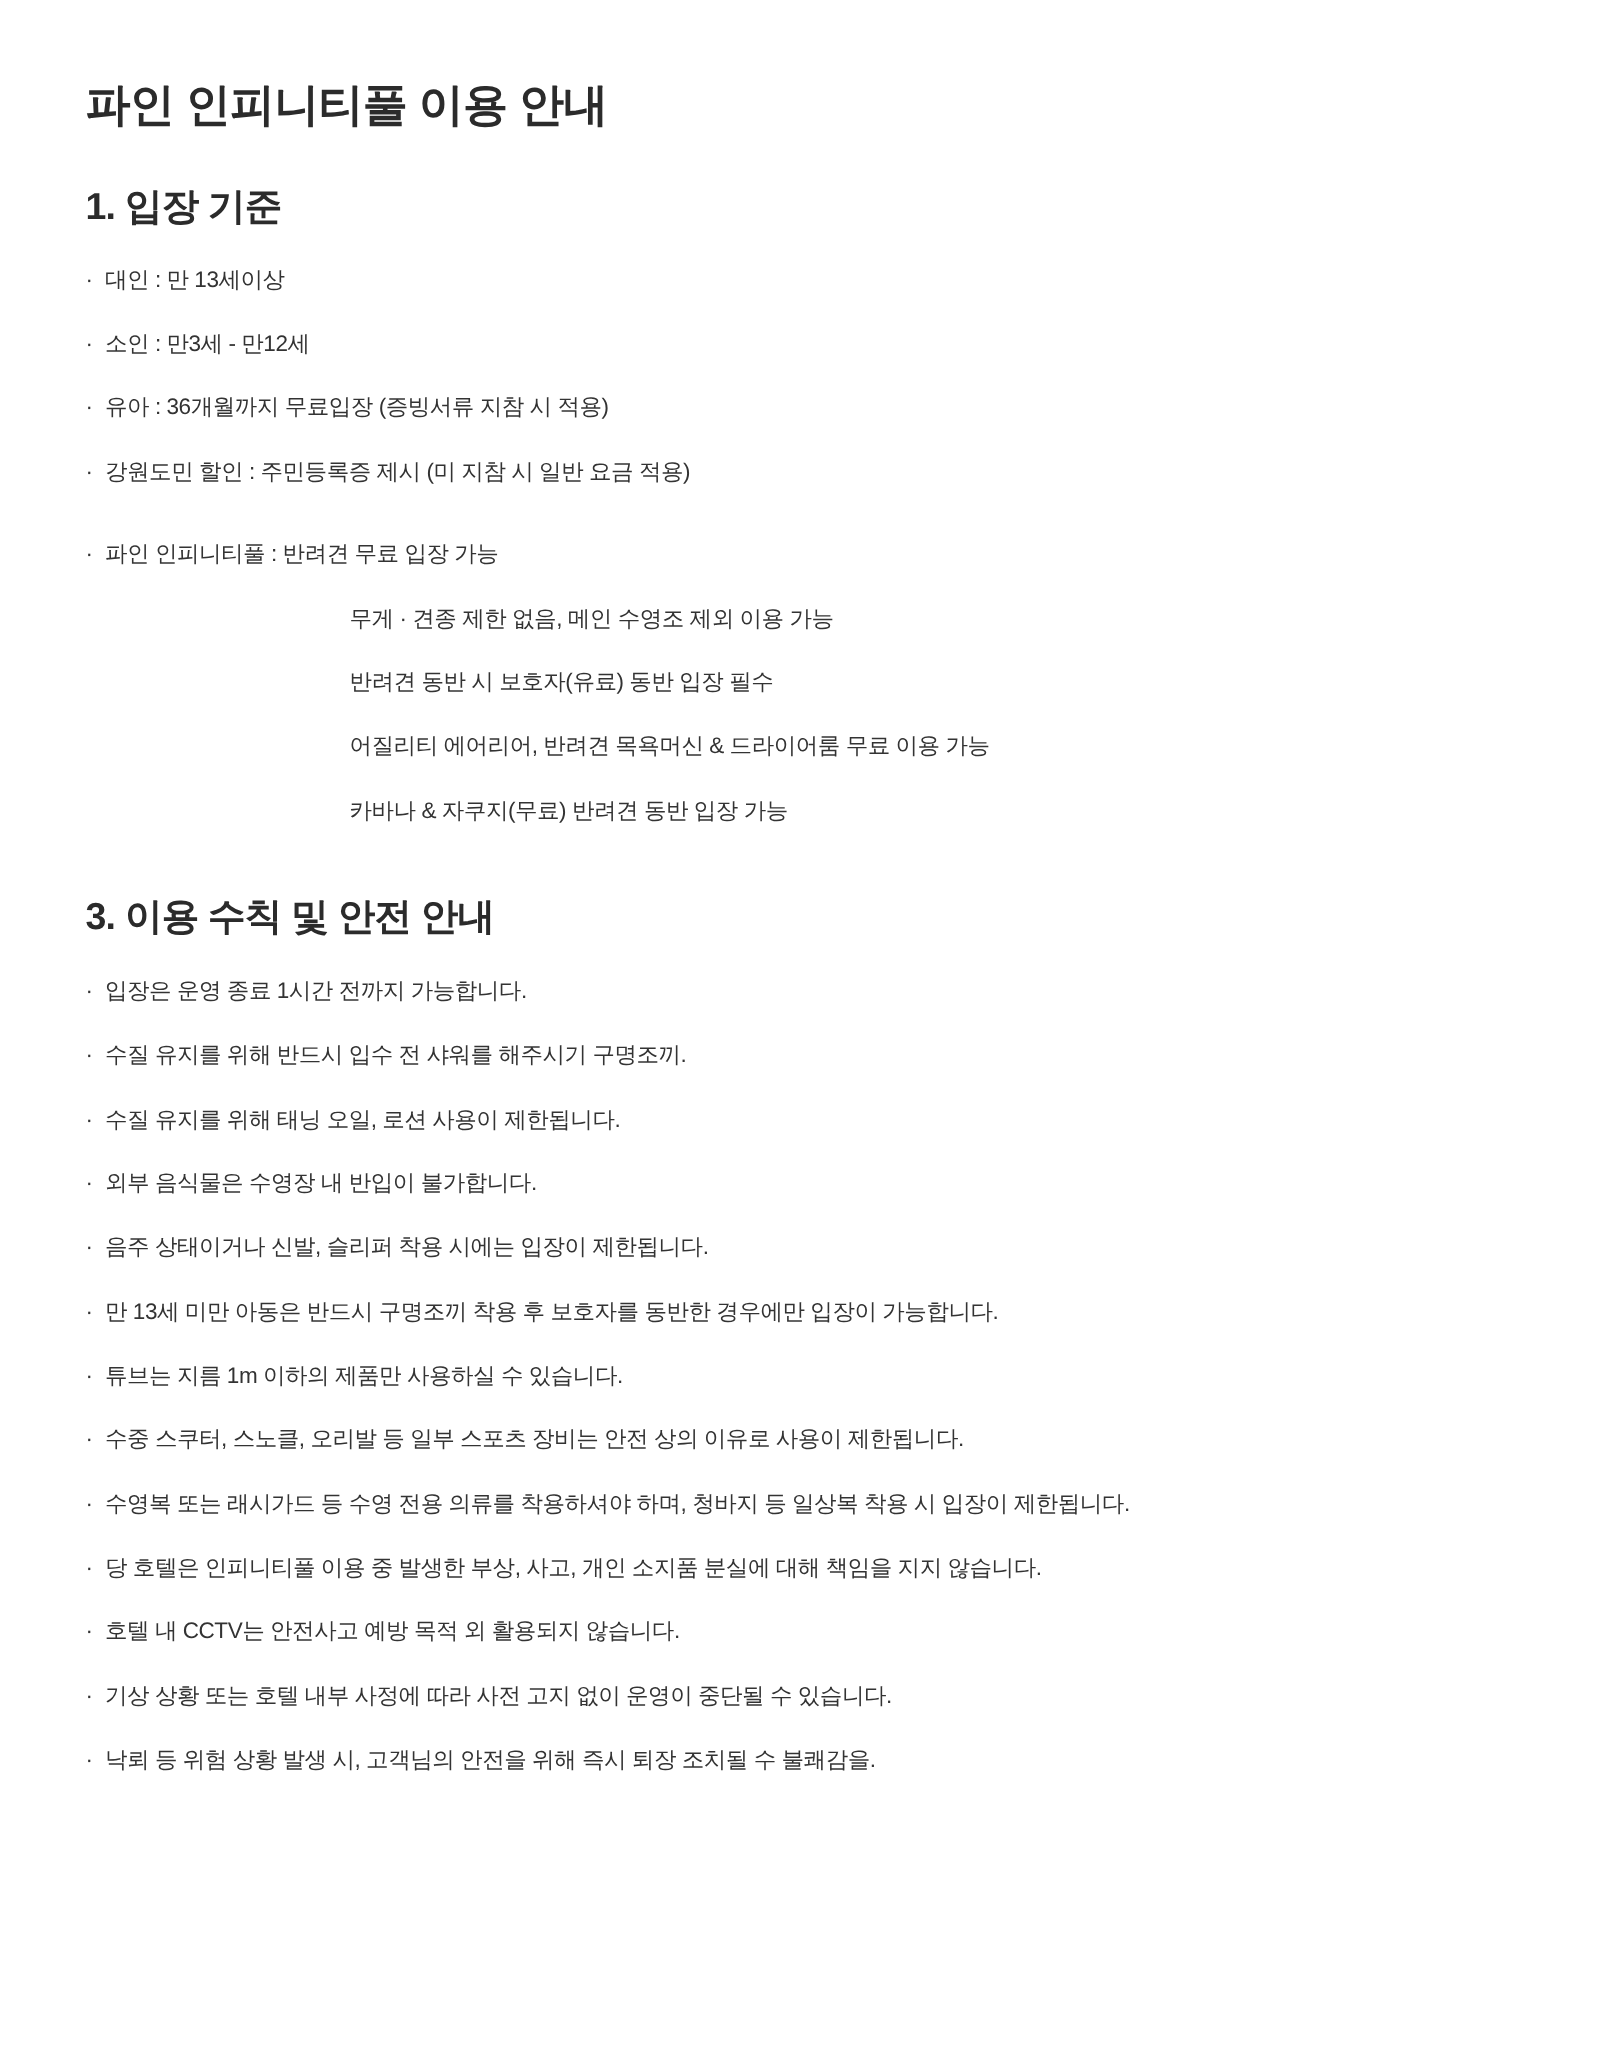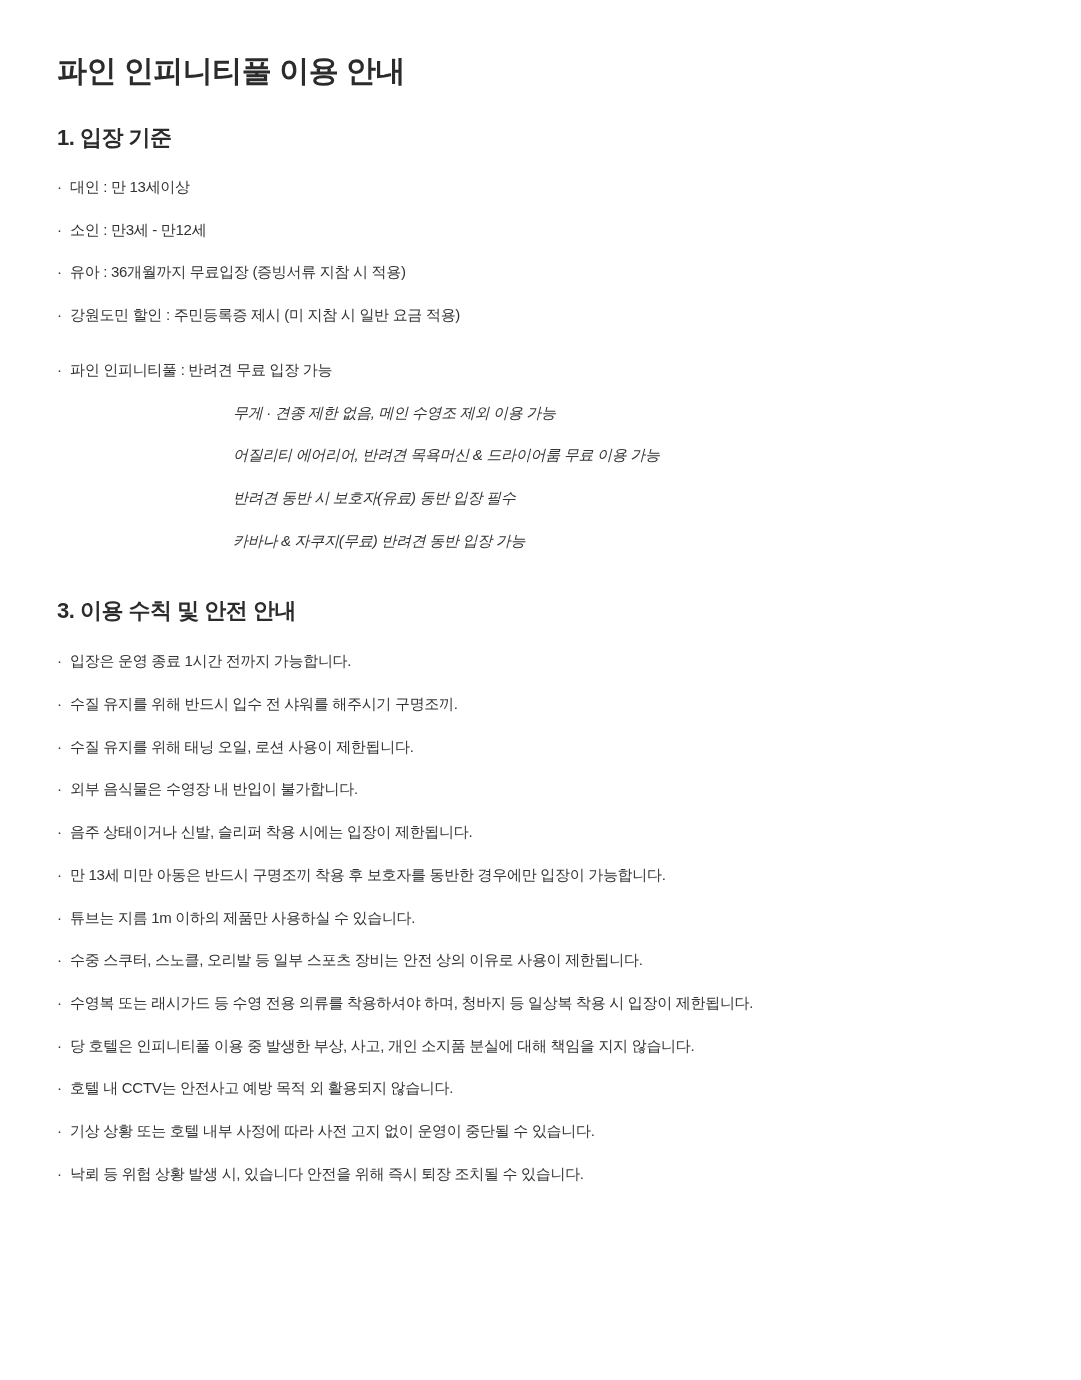--- a/index.html
+++ b/index.html
@@ -20,21 +20,21 @@
   .doc-title {
     margin: 0;
     font-size: 30px;
     line-height: 38px;
     font-weight: 700;
     color: #2b2b2b;
     letter-spacing: -0.5px;
   }
   .sec-heading {
     margin: 0;
-    font-size: 22px;
+    font-size: 25px;
     line-height: 36px;
     font-weight: 700;
     color: #2b2b2b;
     letter-spacing: -0.5px;
   }
   .sec1-heading { margin-top: 30px; }
   .sec2-heading { margin-top: 26px; }
   .sec3-heading { margin-top: 31px; }
   .group { margin: 0; }
   .group1 { margin-top: 10px; }
@@ -49,56 +49,55 @@
     letter-spacing: -0.3px;
     white-space: nowrap;
   }
   .dot {
     display: inline-block;
     width: 13px;
     color: #333333;
   }
   .cont {
     padding-left: 176px;
-    font-style: italic;
   }
 </style>
 </head>
 <body>
 
 <div class="page">
 
   <h1 class="doc-title">파인 인피니티풀 이용 안내</h1>
 
   <h2 class="sec-heading sec1-heading">1. 입장 기준</h2>
   <div class="group group1">
     <p class="li"><span class="dot">·</span><span>대인 : 만 13세이상</span></p>
     <p class="li"><span class="dot">·</span><span>소인 : 만3세 - 만12세</span></p>
     <p class="li"><span class="dot">·</span><span>유아 : 36개월까지 무료입장 (증빙서류 지참 시 적용)</span></p>
     <p class="li"><span class="dot">·</span><span>강원도민 할인 : 주민등록증 제시 (미 지참 시 일반 요금 적용)</span></p>
   </div>
 
   <div class="group group2">
     <p class="li"><span class="dot">·</span><span>파인 인피니티풀 : 반려견 무료 입장 가능</span></p>
     <p class="li cont"><span>무게 · 견종 제한 없음, 메인 수영조 제외 이용 가능</span></p>
+    <p class="li cont"><span>반려견 동반 시 보호자(유료) 동반 입장 필수</span></p>
     <p class="li cont"><span>어질리티 에어리어, 반려견 목욕머신 &amp; 드라이어룸 무료 이용 가능</span></p>
-    <p class="li cont"><span>반려견 동반 시 보호자(유료) 동반 입장 필수</span></p>
     <p class="li cont"><span>카바나 &amp; 자쿠지(무료) 반려견 동반 입장 가능</span></p>
   </div>
 
   <h2 class="sec-heading sec3-heading">3. 이용 수칙 및 안전 안내</h2>
   <div class="group group3">
     <p class="li"><span class="dot">·</span><span>입장은 운영 종료 1시간 전까지 가능합니다.</span></p>
     <p class="li"><span class="dot">·</span><span>수질 유지를 위해 반드시 입수 전 샤워를 해주시기 구명조끼.</span></p>
     <p class="li"><span class="dot">·</span><span>수질 유지를 위해 태닝 오일, 로션 사용이 제한됩니다.</span></p>
     <p class="li"><span class="dot">·</span><span>외부 음식물은 수영장 내 반입이 불가합니다.</span></p>
     <p class="li"><span class="dot">·</span><span>음주 상태이거나 신발, 슬리퍼 착용 시에는 입장이 제한됩니다.</span></p>
     <p class="li"><span class="dot">·</span><span>만 13세 미만 아동은 반드시 구명조끼 착용 후 보호자를 동반한 경우에만 입장이 가능합니다.</span></p>
     <p class="li"><span class="dot">·</span><span>튜브는 지름 1m 이하의 제품만 사용하실 수 있습니다.</span></p>
     <p class="li"><span class="dot">·</span><span>수중 스쿠터, 스노클, 오리발 등 일부 스포츠 장비는 안전 상의 이유로 사용이 제한됩니다.</span></p>
     <p class="li"><span class="dot">·</span><span>수영복 또는 래시가드 등 수영 전용 의류를 착용하셔야 하며, 청바지 등 일상복 착용 시 입장이 제한됩니다.</span></p>
     <p class="li"><span class="dot">·</span><span>당 호텔은 인피니티풀 이용 중 발생한 부상, 사고, 개인 소지품 분실에 대해 책임을 지지 않습니다.</span></p>
     <p class="li"><span class="dot">·</span><span>호텔 내 CCTV는 안전사고 예방 목적 외 활용되지 않습니다.</span></p>
     <p class="li"><span class="dot">·</span><span>기상 상황 또는 호텔 내부 사정에 따라 사전 고지 없이 운영이 중단될 수 있습니다.</span></p>
-    <p class="li"><span class="dot">·</span><span>낙뢰 등 위험 상황 발생 시, 있습니다 안전을 위해 즉시 퇴장 조치될 수 있습니다.</span></p>
+    <p class="li"><span class="dot">·</span><span>낙뢰 등 위험 상황 발생 시, 고객님의 안전을 위해 즉시 퇴장 조치될 수 불쾌감을.</span></p>
   </div>
 
 </div>
 
 </body></html>

